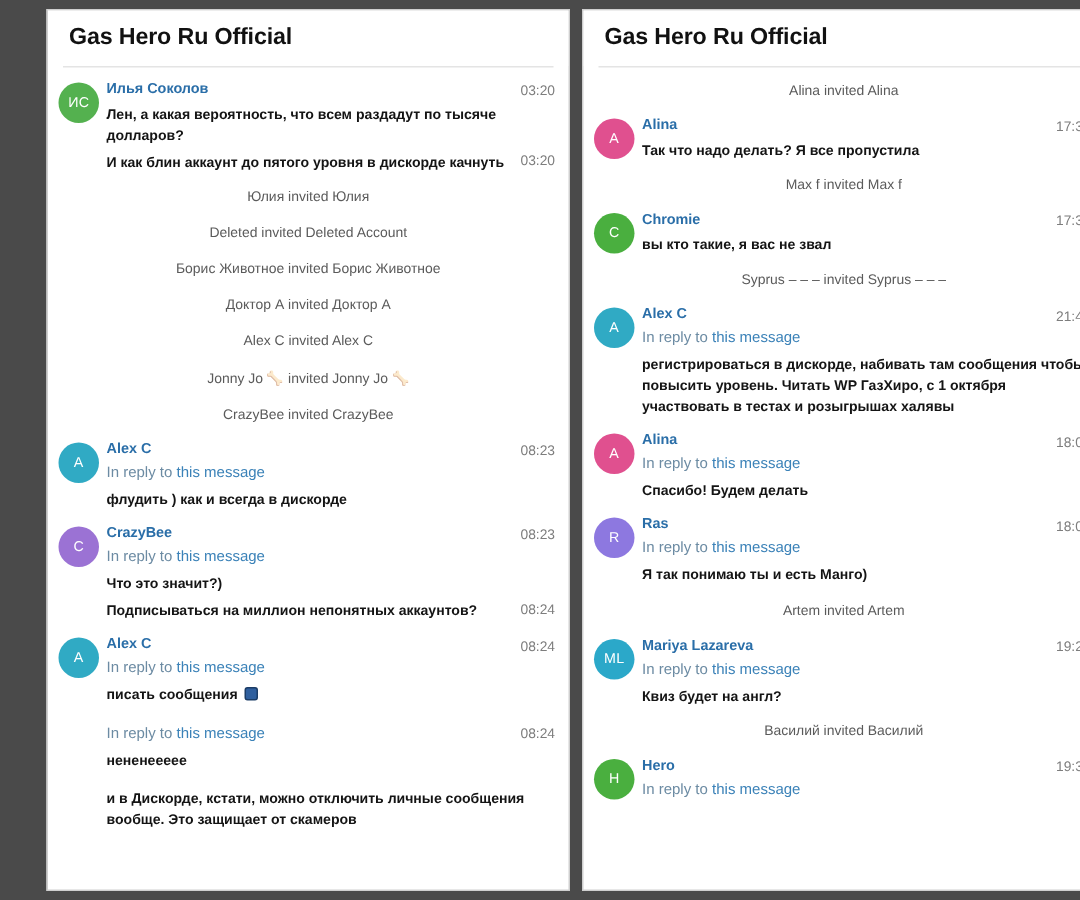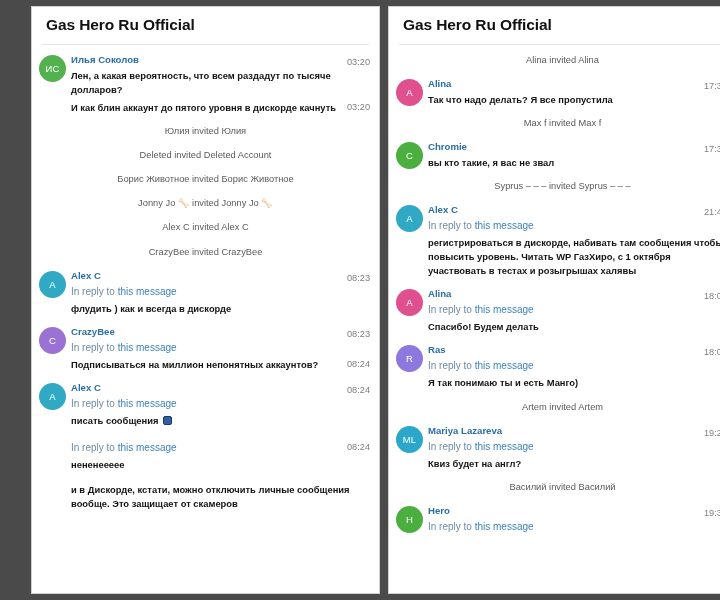--- a/index.html
+++ b/index.html
@@ -81,21 +81,21 @@
     font-size: 9.5px;
     font-weight: normal;
     letter-spacing: 0.2px;
   }
   .msg-col {
     flex: 1 1 auto;
     min-width: 0;
   }
   .msg-head {
     display: flex;
-    align-items: flex-end;
+    align-items: center;
     justify-content: space-between;
     gap: 8px;
   }
   .sender {
     font-size: 9.6px;
     font-weight: bold;
     color: #2a6ea8;
     line-height: 1.35;
   }
   .time {
@@ -163,22 +163,23 @@
             <div class="msg-text">Лен, а какая вероятность, что всем раздадут по тысяче долларов?</div>
             <div class="msg-row">
               <div class="msg-text">И как блин аккаунт до пятого уровня в дискорде качнуть</div>
               <div class="time">03:20</div>
             </div>
           </div>
         </div>
         <div class="system-msg">Юлия invited Юлия</div>
         <div class="system-msg">Deleted invited Deleted Account</div>
         <div class="system-msg">Борис Животное invited Борис Животное</div>
+        <div class="system-msg">Доктор А invited Доктор А</div>
+        <div class="system-msg">Alex C invited Alex C</div>
         <div class="system-msg">Jonny Jo 🦴 invited Jonny Jo 🦴</div>
-        <div class="system-msg">Alex C invited Alex C</div>
         <div class="system-msg">CrazyBee invited CrazyBee</div>
         <div class="msg-group">
           <div class="avatar-col">
             <div class="avatar" style="background: rgb(48, 170, 196);">A</div>
           </div>
           <div class="msg-col">
             <div class="msg-head">
               <div class="sender">Alex C</div>
               <div class="time">08:23</div>
             </div>
@@ -189,20 +190,21 @@
         <div class="msg-group">
           <div class="avatar-col">
             <div class="avatar" style="background: rgb(155, 114, 212);">C</div>
           </div>
           <div class="msg-col">
             <div class="msg-head">
               <div class="sender">CrazyBee</div>
               <div class="time">08:23</div>
             </div>
             <div class="reply-line">In reply to <span class="link">this message</span></div>
+            <div class="msg-text">Что это значит?)</div>
             <div class="msg-row">
               <div class="msg-text">Подписываться на миллион непонятных аккаунтов?</div>
               <div class="time">08:24</div>
             </div>
           </div>
         </div>
         <div class="msg-group">
           <div class="avatar-col">
             <div class="avatar" style="background: rgb(48, 170, 196);">A</div>
           </div>

